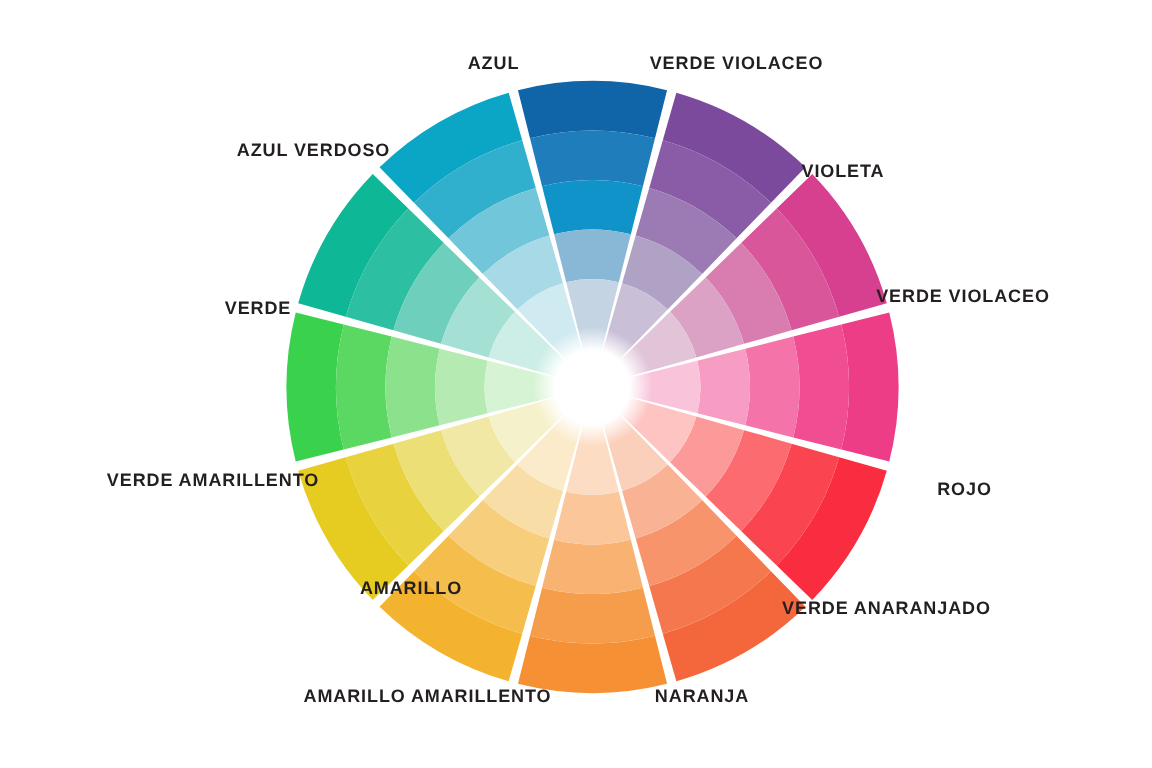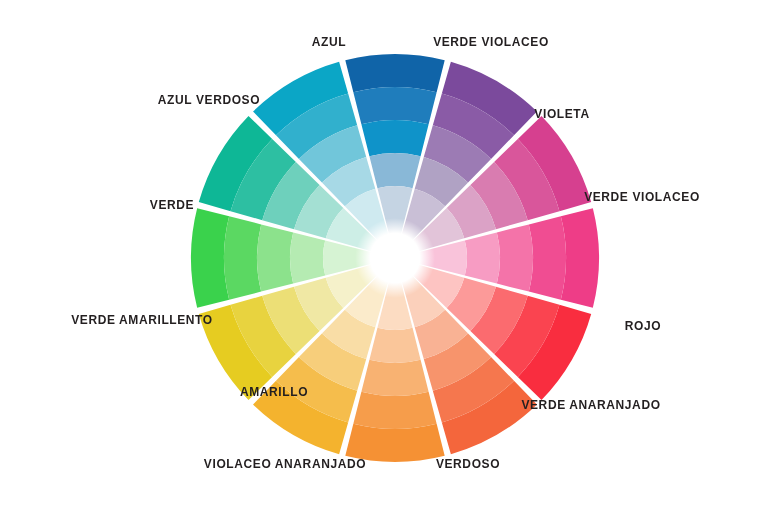--- a/index.html
+++ b/index.html
@@ -143,20 +143,20 @@
         <circle cx="395" cy="258" r="23" fill="#ffffff"></circle>
       </g>
   </svg>
   <div id="wheel-labels">
       <div class="wheel-label" style="left: 329px; top: 42px;">AZUL</div>
       <div class="wheel-label" style="left: 491px; top: 42px;">VERDE VIOLACEO</div>
       <div class="wheel-label" style="left: 562px; top: 114px;">VIOLETA</div>
       <div class="wheel-label" style="left: 642px; top: 197px;">VERDE VIOLACEO</div>
       <div class="wheel-label" style="left: 643px; top: 310px; margin-top: 16px;">ROJO</div>
       <div class="wheel-label" style="left: 591px; top: 405px;">VERDE ANARANJADO</div>
-      <div class="wheel-label" style="left: 468px; top: 464px;">VERDOSO</div>
-      <div class="wheel-label" style="left: 285px; top: 464px;">VIOLACEO ANARANJADO</div>
+      <div class="wheel-label" style="left: 468px; top: 464px;">NARANJA</div>
+      <div class="wheel-label" style="left: 285px; top: 464px;">AMARILLO AMARILLENTO</div>
       <div class="wheel-label" style="left: 231px; top: 392px; margin-left: 43px;">AMARILLO</div>
       <div class="wheel-label" style="left: 142px; top: 320px;">VERDE AMARILLENTO</div>
       <div class="wheel-label" style="left: 172px; top: 205px;">VERDE</div>
       <div class="wheel-label" style="left: 209px; top: 100px;">AZUL VERDOSO</div>
     </div>
 </div>
 
 </body></html>

